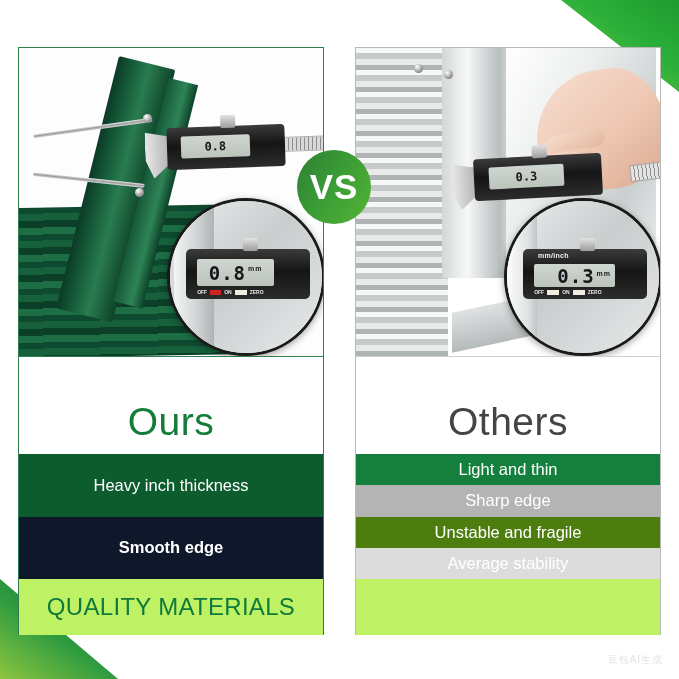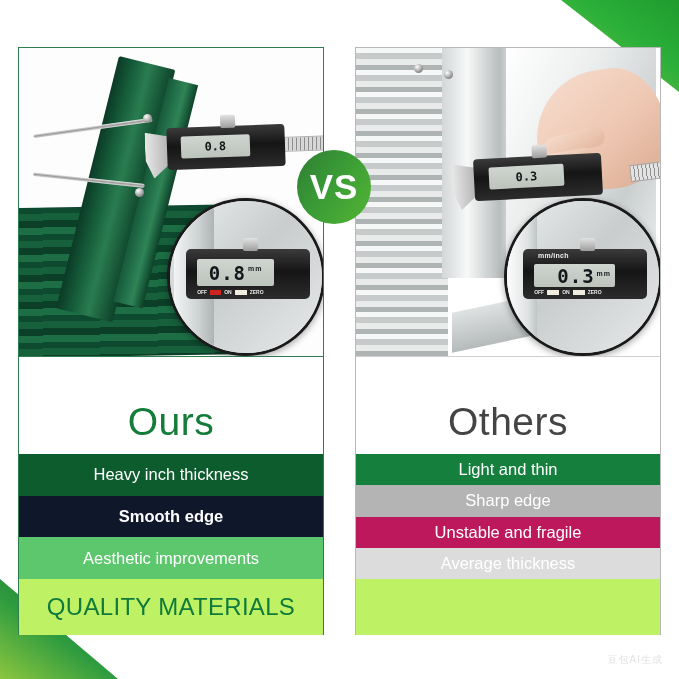--- a/index.html
+++ b/index.html
@@ -406,23 +406,20 @@
     </div>
 
     <div class="label-area">
       <div id="title-ours" class="col-title">Ours</div>
 
       <div class="feature-row" style="background:#0d5c2e;">
         <span>Heavy inch thickness</span>
       </div>
       <div class="feature-row" style="background:#0f172a;font-weight:bold;">
         <span>Smooth edge</span>
-      </div>
-      <div class="feature-row" style="background:#5cc76d;">
-        <span>Aesthetic improvements</span>
       </div>
 
       <div class="footer-row">QUALITY MATERIALS</div>
     </div>
   </div>
 
   <div id="card-others" class="card">
 
     <div id="photo-others" class="photo">
       <div class="gal-panel"></div>
@@ -470,25 +467,25 @@
 
     <div class="label-area">
       <div id="title-others" class="col-title">Others</div>
 
       <div class="feature-row" style="background:#15803d;">
         <span>Light and thin</span>
       </div>
       <div class="feature-row" style="background:#b4b4b4;">
         <span>Sharp edge</span>
       </div>
-      <div class="feature-row" style="background:#be185d;">
+      <div class="feature-row" style="background:#4d7c0f;">
         <span>Unstable and fragile</span>
       </div>
       <div class="feature-row" style="background:#dcdcdc;">
-        <span>Average thickness</span>
+        <span>Average stability</span>
       </div>
 
       <div id="footer-others" class="footer-row"></div>
     </div>
   </div>
 
   <div id="vs-badge">
     <span>VS</span>
   </div>
 

